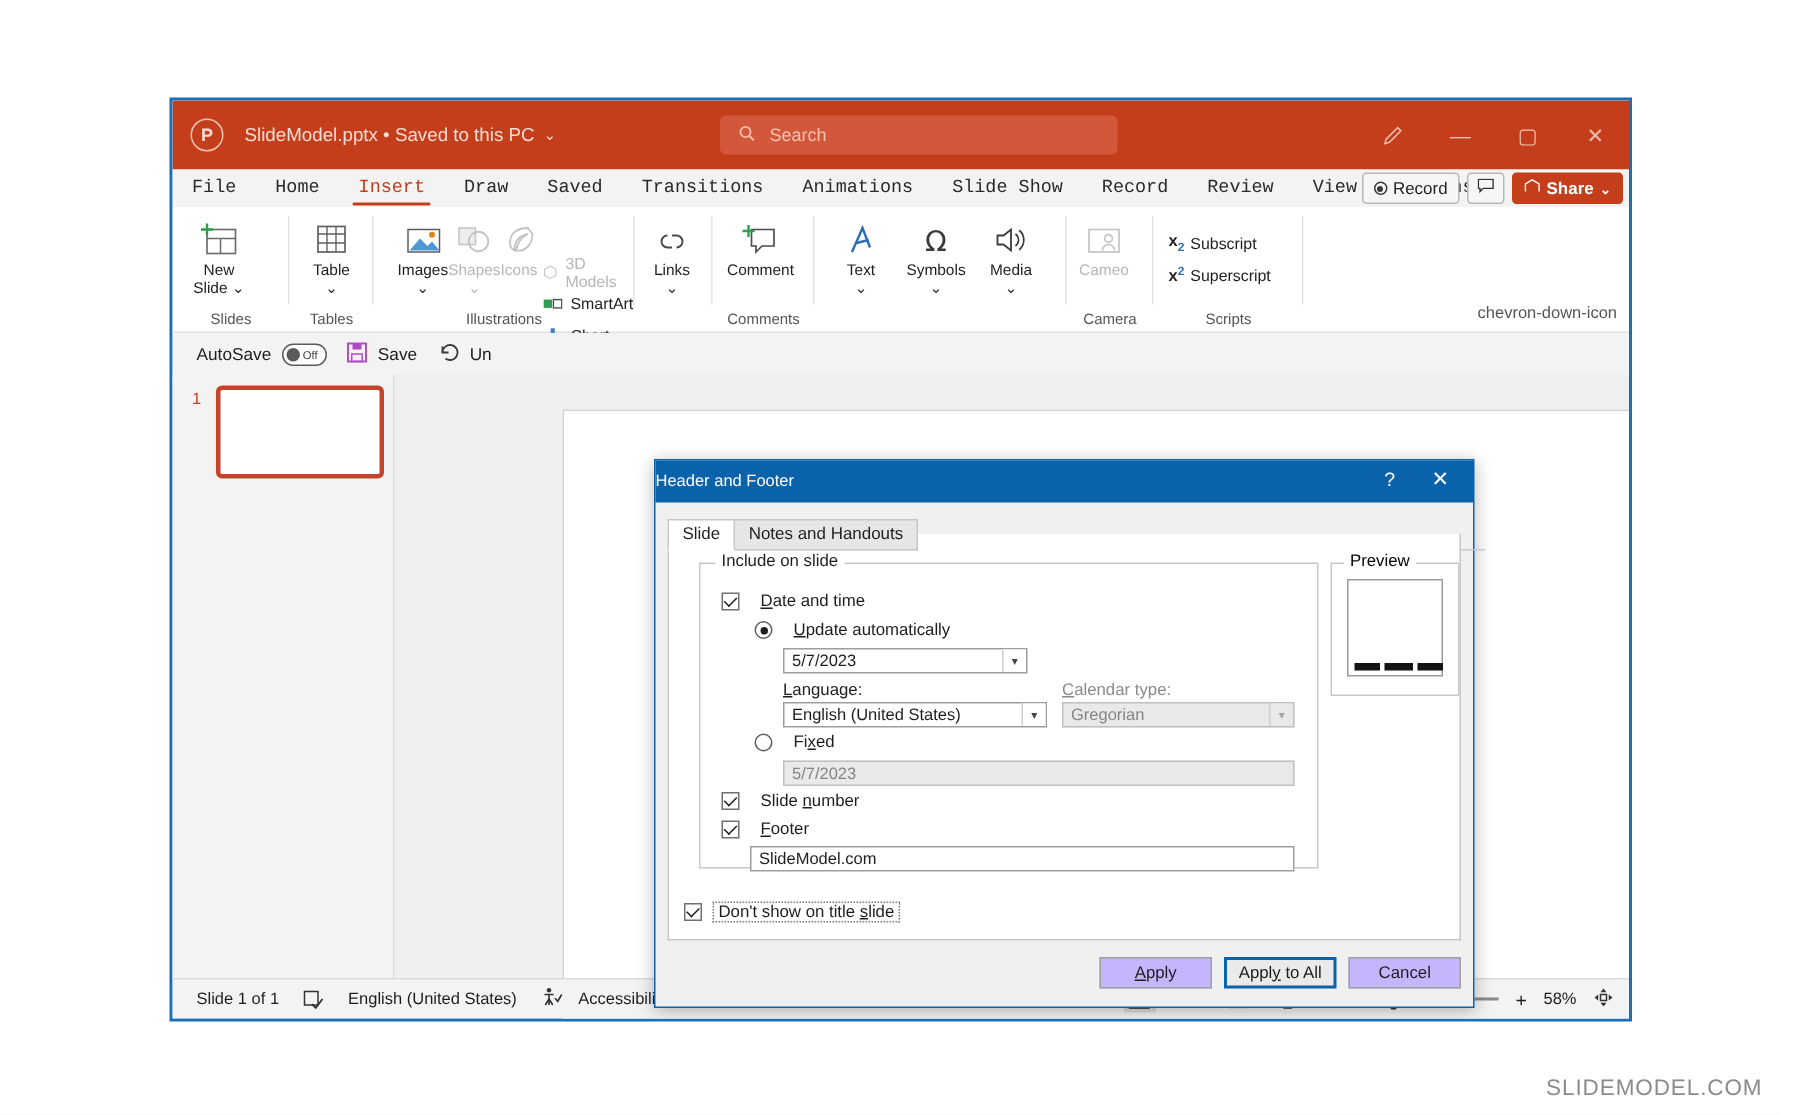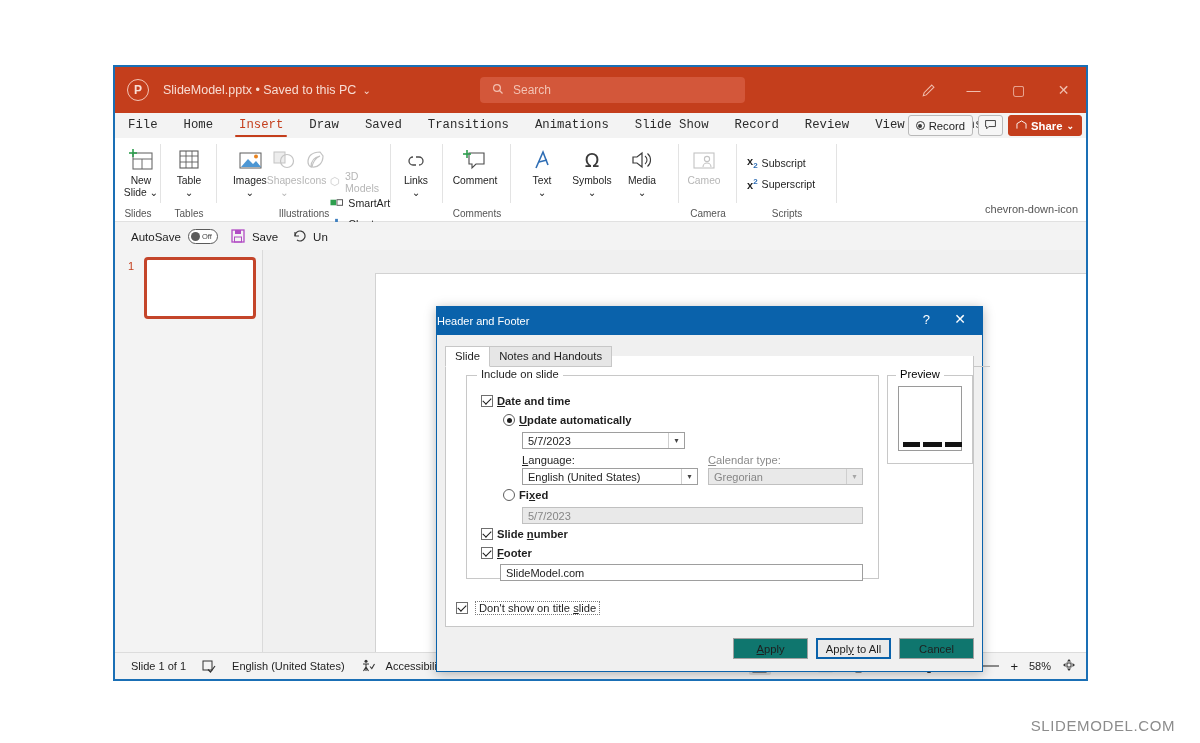--- a/index.html
+++ b/index.html
@@ -140,21 +140,21 @@
   }
   .cb{
     width:12px;height:12px;border:1px solid #6f6f6f;background:#fff;box-sizing:border-box;
     display:inline-flex;align-items:center;justify-content:center;flex:none;
   }
   .cb i{display:block;width:7px;height:4px;border-left:1.4px solid #1c1c1c;border-bottom:1.4px solid #1c1c1c;
         transform:rotate(-45deg) translate(1px,-1px);}
   .rb{width:12px;height:12px;border:1.2px solid #5e5e5e;border-radius:50%;background:#fff;box-sizing:border-box;
       display:inline-flex;align-items:center;justify-content:center;flex:none;}
   .rb i{width:5px;height:5px;border-radius:50%;background:#1c1c1c;display:block;}
-  .frow{display:flex;align-items:center;gap:4px;font-size:11.2px;color:#1e1e1e;font-weight:bold;}
+  .frow{display:flex;align-items:center;gap:14px;font-size:11.2px;color:#1e1e1e;}
   .ulc{text-decoration:underline;}
   .fld{
     border:1px solid #9e9e9e;background:#fff;height:17px;box-sizing:border-box;
     display:flex;align-items:center;font-size:11px;color:#1e1e1e;padding-left:5px;position:relative;
   }
   .fld.disabled{background:#e9e9e9;color:#868686;border-color:#c0c0c0;}
   .dropbtn{
     position:absolute;right:0;top:0;bottom:0;width:15px;border-left:1px solid #cfcfcf;
     display:flex;align-items:center;justify-content:center;font-size:8px;color:#444;background:#fff;
   }
@@ -168,21 +168,21 @@
   #preview-slide{position:absolute;left:10px;top:10px;right:10px;bottom:12px;background:#fff;border:1px solid #9a9a9a;}
   .pv-bar{position:absolute;bottom:3px;height:5px;background:#131313;}
   #dont-show-row{
     position:absolute;left:10px;top:245px;display:flex;align-items:center;gap:7px;
   }
   #dont-show-label{
     font-size:11.2px;color:#1e1e1e;border:1px dotted #7a7a7a;padding:0 3px;
   }
   #dlg-buttons{position:absolute;right:8px;bottom:12px;display:flex;gap:8px;}
   .dbtn{
-    min-width:75px;height:21px;border:1px solid #a0a0a0;background:#0f766e;font-size:11.2px;color:#1e1e1e;
+    min-width:75px;height:21px;border:1px solid #a0a0a0;background:#c4b5fd;font-size:11.2px;color:#1e1e1e;
     display:flex;align-items:center;justify-content:center;box-sizing:border-box;
   }
   .dbtn.default{border:2px solid #0a62ab;background:#eaeaea;}
   
   #watermark{position:absolute;right:25px;bottom:9px;font-size:15px;color:#8c8c8c;letter-spacing:.6px;}
 </style>
 </head>
 <body>
 
 <div id="app-window">
@@ -250,21 +250,21 @@
             </svg>
         </span>
         <span>Share</span>
         <span style="font-size:9px;">⌄</span>
       </div>
     </div>
   </div>
 
   <div id="ribbon">
 
-    <div class="rgroup" style="width:46px;">
+    <div class="rgroup" style="width:78px;">
       <div class="bigbtn" style="margin-left:6px;">
         <span class="icn">
           <svg width="26" height="24" viewBox="0 0 26 24">
             <rect x="5" y="5" width="19" height="16" fill="#fff" stroke="#6b6b6b" stroke-width="1.1"></rect>
             <line x1="5" y1="11" x2="24" y2="11" stroke="#6b6b6b" stroke-width="1"></line>
             <line x1="14" y1="11" x2="14" y2="21" stroke="#6b6b6b" stroke-width="1"></line>
             <line x1="1" y1="5" x2="9" y2="5" stroke="#2e9e4e" stroke-width="1.6"></line>
             <line x1="5" y1="1" x2="5" y2="9" stroke="#2e9e4e" stroke-width="1.6"></line>
           </svg>
         </span>

